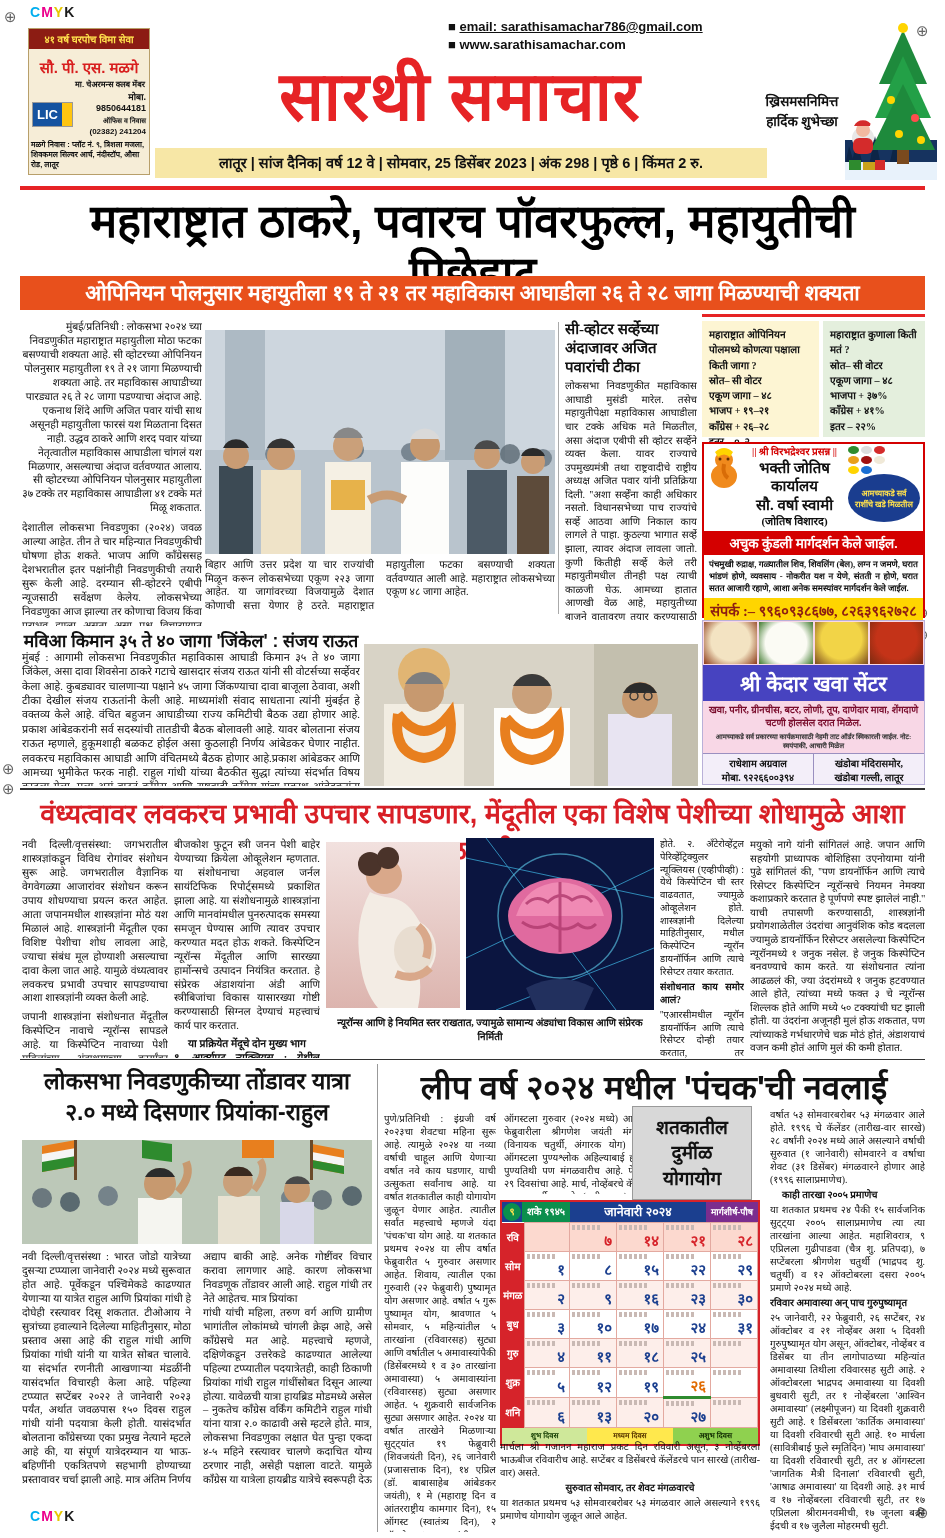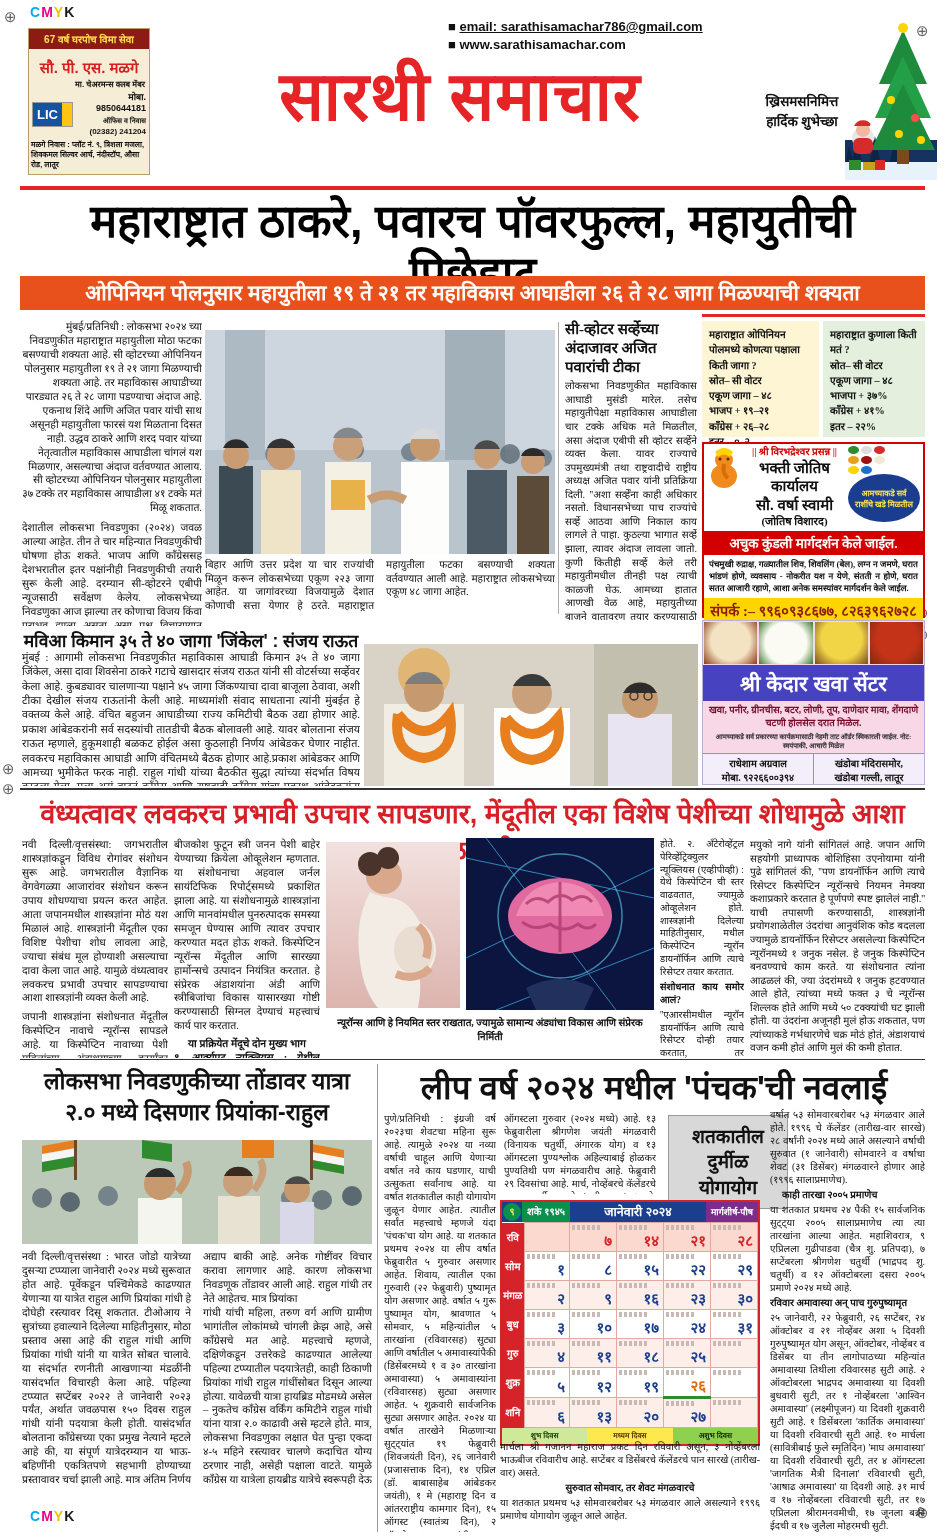--- a/index.html
+++ b/index.html
@@ -107,21 +107,21 @@
   <span class="abs crosshair" style="left:4px;top:10px;">⊕</span>
   <span class="abs crosshair" style="left:916px;top:24px;">⊕</span>
   <span class="abs crosshair" style="left:2px;top:762px;">⊕</span>
   <span class="abs crosshair" style="left:2px;top:782px;">⊕</span>
   <span class="abs crosshair" style="left:916px;top:606px;">⊕</span>
   <span class="abs crosshair" style="left:916px;top:628px;">⊕</span>
   <span class="abs crosshair" style="left:916px;top:1506px;">⊕</span>
   <span class="abs cmyk" style="left:30px;top:1508px;"><span class="c">C</span><span class="m">M</span><span class="y">Y</span><span class="k">K</span></span>
 
   <div class="abs lic" style="left:28px;top:28px;">
-    <div class="band">67 वर्ष घरपोच विमा सेवा</div>
+    <div class="band">४१ वर्ष घरपोच विमा सेवा</div>
     <div class="nm">सौ. पी. एस. मळगे</div>
     <div class="mem">मा. चेअरमन्स क्लब मेंबर</div>
     <div class="row">
       <span class="liclogo">
           <span class="blu">LIC</span>
           <span class="yel"></span>
         </span>
       <span class="ph">
         <span>मोबा.</span><br>
         <span>9850644181</span><br>
@@ -162,20 +162,21 @@
     <circle cx="18" cy="116" r="11" fill="#e8e8e8"></circle>
     <circle cx="18" cy="108" r="7" fill="#f2b9a0"></circle>
     <path d="M9 104 a10 10 0 0 1 18 0 z" fill="#d42b2b"></path>
     <circle cx="28" cy="104" r="3" fill="#fff"></circle>
     <rect x="8" y="116" width="20" height="16" rx="6" fill="#d42b2b"></rect>
     <rect x="4" y="138" width="12" height="10" fill="#2e8b2e"></rect>
       <rect x="18" y="140" width="12" height="8" fill="#c9a21a"></rect>
     <rect x="30" y="138" width="10" height="10" fill="#d42b2b"></rect>
   </svg>
 
+  <div class="abs dateline" style="left:155px;top:148px;width:612px;height:30px;">लातूर | सांज दैनिक| वर्ष 12 वे | सोमवार, 25 डिसेंबर 2023 | अंक 298 | पृष्ठे 6 | किंमत 2 रु.</div>
 
   <div class="abs redrule" style="left:20px;top:186px;width:905px;height:4px;"></div>
 
   <div class="abs h1" style="left:20px;top:196px;width:905px;">महाराष्ट्रात ठाकरे, पवारच पॉवरफुल्ल, महायुतीची पिछेहाट</div>
   <div class="abs subbar" style="left:20px;top:276px;width:905px;height:34px;">ओपिनियन पोलनुसार महायुतीला १९ ते २१ तर महाविकास आघाडीला २६ ते २८ जागा मिळण्याची शक्यता</div>
 
   <div class="abs bt" style="left:22px;top:320px;width:180px;height:306px;">
     <div class="ra" style="margin-bottom:6px;">मुंबई/प्रतिनिधी : लोकसभा २०२४ च्या निवडणुकीत महाराष्ट्रात महायुतीला मोठा फटका बसण्याची शक्यता आहे. सी व्होटरच्या ओपिनियन पोलनुसार महायुतीला १९ ते २१ जागा मिळण्याची शक्यता आहे. तर महाविकास आघाडीच्या पारड्यात २६ ते २८ जागा पडण्याचा अंदाज आहे. एकनाथ शिंदे आणि अजित पवार यांची साथ असूनही महायुतीला फारसं यश मिळताना दिसत नाही. उद्धव ठाकरे आणि शरद पवार यांच्या नेतृत्वातील महाविकास आघाडीला चांगलं यश मिळणार, असल्याचा अंदाज वर्तवण्यात आलाय. सी व्होटरच्या ओपिनियन पोलनुसार महायुतीला ३७ टक्के तर महाविकास आघाडीला ४१ टक्के मतं मिळू शकतात.</div>
     <div class="jt">देशातील लोकसभा निवडणुका (२०२४) जवळ आल्या आहेत. तीन ते चार महिन्यात निवडणुकीची घोषणा होऊ शकते. भाजप आणि काँग्रेससह देशभरातील इतर पक्षांनीही निवडणुकीची तयारी सुरू केली आहे. दरम्यान सी-व्होटरने एबीपी न्यूजसाठी सर्वेक्षण केलेय. लोकसभेच्या निवडणुका आज झाल्या तर कोणाचा विजय किंवा पराभव झाला असता असा प्रश्न विचारण्यात आला. देशातील</div>
   </div>
@@ -425,21 +426,21 @@
       <path d="M263 44 a14 14 0 0 1 25 0 z" fill="#4a4a4a"></path>
   </svg>
   <div class="abs bt" style="left:22px;top:1250px;width:350px;height:250px;column-count:2;column-gap:12px;">
     <div class="jt">नवी दिल्ली/वृत्तसंस्था : भारत जोडो यात्रेच्या दुसऱ्या टप्प्याला जानेवारी २०२४ मध्ये सुरूवात होत आहे. पूर्वेकडून पश्चिमेकडे काढण्यात येणाऱ्या या यात्रेत राहुल आणि प्रियांका गांधी हे दोघेही रस्त्यावर दिसू शकतात. टीओआय ने सुत्रांच्या हवाल्याने दिलेल्या माहितीनुसार, मोठा प्रस्ताव असा आहे की राहुल गांधी आणि प्रियांका गांधी यांनी या यात्रेत सोबत चालावे. या संदर्भात रणनीती आखणाऱ्या मंडळींनी यासंदर्भात विचारही केला आहे. पहिल्या टप्प्यात सप्टेंबर २०२२ ते जानेवारी २०२३ पर्यंत, अर्थात जवळपास १५० दिवस राहुल गांधी यांनी पदयात्रा केली होती. यासंदर्भात बोलताना काँग्रेसच्या एका प्रमुख नेत्याने म्हटले आहे की, या संपूर्ण यात्रेदरम्यान या भाऊ-बहिणींनी एकत्रितपणे सहभागी होण्याच्या प्रस्तावावर चर्चा झाली आहे. मात्र अंतिम निर्णय अद्याप बाकी आहे. अनेक गोष्टींवर विचार करावा लागणार आहे. कारण लोकसभा निवडणूक तोंडावर आली आहे. राहुल गांधी तर नेते आहेतच. मात्र प्रियांका</div>
     <div class="jt">गांधी यांची महिला, तरुण वर्ग आणि ग्रामीण भागांतील लोकांमध्ये चांगली क्रेझ आहे, असे काँग्रेसचे मत आहे. महत्त्वाचे म्हणजे, दक्षिणेकडून उत्तरेकडे काढण्यात आलेल्या पहिल्या टप्प्यातील पदयात्रेतही, काही ठिकाणी प्रियांका गांधी राहुल गांधींसोबत दिसून आल्या होत्या. यावेळची यात्रा हायब्रिड मोडमध्ये असेल – नुकतेच काँग्रेस वर्किंग कमिटीने राहुल गांधी यांना यात्रा २.० काढावी असे म्हटले होते. मात्र, लोकसभा निवडणुका लक्षात घेत पुन्हा एकदा ४-५ महिने रस्त्यावर चालणे कदाचित योग्य ठरणार नाही, असेही पक्षाला वाटते. यामुळे काँग्रेस या यात्रेला हायब्रीड यात्रेचे स्वरूपही देऊ शकते. ही यात्रा काही शहरांमध्ये आणि राज्यांमध्ये पायी चालेल. तर उर्वरित यात्रा वाहनांतून पूर्ण केली जाईल. सूत्रांचे म्हणणे आहे की, राहुल गांधींसोबत प्रियंका गांधी असल्यास, माजी काँग्रेसाध्यक्ष राहुल गांधी यांना निवडणूक कार्यक्रमांसाठी सहजपणे वेळ काढता येईल, हा सर्वांत मोठा फायदा असेल.</div>
   </div>
 
   <div class="abs sechead center" style="left:384px;top:1064px;width:540px;font-size:33px;">लीप वर्ष २०२४ मधील 'पंचक'ची नवलाई</div>
   <div class="abs bt jt" style="left:384px;top:1112px;width:112px;height:420px;font-size:9.8px;">पुणे/प्रतिनिधी : इंग्रजी वर्ष २०२३चा शेवटचा महिना सुरू आहे. त्यामुळे २०२४ या नव्या वर्षाची चाहूल आणि येणाऱ्या वर्षात नवे काय घडणार, याची उत्सुकता सर्वांनाच आहे. या वर्षात शतकातील काही योगायोग जुळून येणार आहेत. त्यातील सर्वांत महत्त्वाचे म्हणजे यंदा 'पंचक'चा योग आहे. या शतकात प्रथमच २०२४ या लीप वर्षात फेब्रुवारीत ५ गुरुवार असणार आहेत. शिवाय, त्यातील एका गुरुवारी (२२ फेब्रुवारी) पुष्यामृत योग असणार आहे. वर्षात ५ गुरू पुष्यामृत योग, श्रावणात ५ सोमवार, ५ महिन्यांतील ५ तारखांना (रविवारसह) सुट्या आणि वर्षातील ५ अमावास्यांपैकी (डिसेंबरमध्ये १ व ३० तारखांना अमावास्या) ५ अमावास्यांना (रविवारसह) सुट्या असणार आहेत. ५ शुक्रवारी सार्वजनिक सुट्या असणार आहेत. २०२४ या वर्षात तारखेने मिळणाऱ्या सुट्ट्यांत १९ फेब्रुवारी (शिवजयंती दिन), २६ जानेवारी (प्रजासत्ताक दिन), १४ एप्रिल (डॉ. बाबासाहेब आंबेडकर जयंती), १ मे (महाराष्ट्र दिन व आंतरराष्ट्रीय कामगार दिन), १५ ऑगस्ट (स्वातंत्र्य दिन), २ ऑक्टोबर (महात्मा गांधी - लाल बहादूर शास्त्री जयंती) आणि २५ डिसेंबर (नाताळ व अटलबिहारी वाजपेयी जयंती) या ७ सुट्ट्या २०२४ मध्ये आहेतच. पारसी नववर्ष दिन १५ ऑगस्टला आहे. लीप वर्षात जानेवारी, एप्रिल व जुलैचे कॅलेंडरचे पान सारखे (तारीख-वार) असते. फक्त एप्रिल ३० दिवसांचा महिना त्यामुळे २०२४ या लीप वर्षाची सुरुवात (१ जानेवारी) सोमवारने होणार, आर्थिक वर्ष २०२४-२०२५ ची सुरुवातही (१ एप्रिल) सोमवारने व जुलैची सुरुवातही (१ जुलै) सोमवारनेच होणार. ११ जानेवारीला लालबहादूर शास्त्री पुण्यतिथी</div>
   <div class="abs bt jt" style="left:504px;top:1112px;width:152px;height:82px;font-size:9.8px;">ऑगस्टला गुरुवार (२०२४ मध्ये) आहे. १३ फेब्रुवारीला श्रीगणेश जयंती मंगळवारी (विनायक चतुर्थी, अंगारक योग) व १३ ऑगस्टला पुण्यश्लोक अहिल्याबाई होळकर पुण्यतिथी पण मंगळवारीच आहे. फेब्रुवारी २९ दिवसांचा आहे. मार्च, नोव्हेंबरचे कॅलेंडरचे पान दरवर्षी सारखे (तारीख-वार) असते. फक्त नोव्हेंबरचे दिवस ३०, त्यामुळे ३</div>
-  <div class="abs graybox" style="left:668px;top:1106px;width:118px;height:92px;margin-top:9px;">
+  <div class="abs graybox" style="left:632px;top:1106px;width:118px;height:92px;">
     <div>शतकातील</div>
     <div>दुर्मीळ</div>
     <div>योगायोग</div>
   </div>
   <div class="abs bt jt" style="left:770px;top:1108px;width:155px;height:424px;font-size:9.8px;">
     <div>वर्षात ५३ सोमवारबरोबर ५३ मंगळवार आले होते. १९९६ चे कॅलेंडर (तारीख-वार सारखे) २८ वर्षांनी २०२४ मध्ये आले असल्याने वर्षाची सुरुवात (१ जानेवारी) सोमवारने व वर्षाचा शेवट (३१ डिसेंबर) मंगळवारने होणार आहे (१९९६ सालाप्रमाणेच).</div>
     <div class="bold" style="margin:2px 12px;">काही तारखा २००५ प्रमाणेच</div>
     <div>या शतकात प्रथमच २४ पैकी १५ सार्वजनिक सुट्ट्या २००५ सालाप्रमाणेच त्या त्या तारखांना आल्या आहेत. महाशिवरात्र, ९ एप्रिलला गुढीपाडवा (चैत्र शु. प्रतिपदा), ७ सप्टेंबरला श्रीगणेश चतुर्थी (भाद्रपद शु. चतुर्थी) व १२ ऑक्टोबरला दसरा २००५ प्रमाणे २०२४ मध्ये आहे.</div>
     <div class="bold" style="margin:2px 0;">रविवार अमावास्या अन् पाच गुरुपुष्यामृत</div>
     <div>२५ जानेवारी, २२ फेब्रुवारी, २६ सप्टेंबर, २४ ऑक्टोबर व २१ नोव्हेंबर अशा ५ दिवशी गुरुपुष्यामृत योग असून, ऑक्टोबर, नोव्हेंबर व डिसेंबर या तीन लागोपाठच्या महिन्यांत अमावास्या तिथीला रविवारसह सुटी आहे. २ ऑक्टोबरला भाद्रपद अमावास्या या दिवशी बुधवारी सुटी, तर १ नोव्हेंबरला 'आश्विन अमावास्या' (लक्ष्मीपूजन) या दिवशी शुक्रवारी सुटी आहे. १ डिसेंबरला 'कार्तिक अमावास्या' या दिवशी रविवारची सुटी आहे. १० मार्चला (सावित्रीबाई फुले स्मृतिदिन) 'माघ अमावास्या' या दिवशी रविवारची सुटी, तर ४ ऑगस्टला 'जागतिक मैत्री दिनाला' रविवारची सुटी, 'आषाढ अमावास्या' या दिवशी आहे. ३१ मार्च व १७ नोव्हेंबरला रविवारची सुटी, तर १७ एप्रिलला श्रीरामनवमीची, १७ जूनला बक्री ईदची व १७ जुलैला मोहरमची सुटी.</div>

